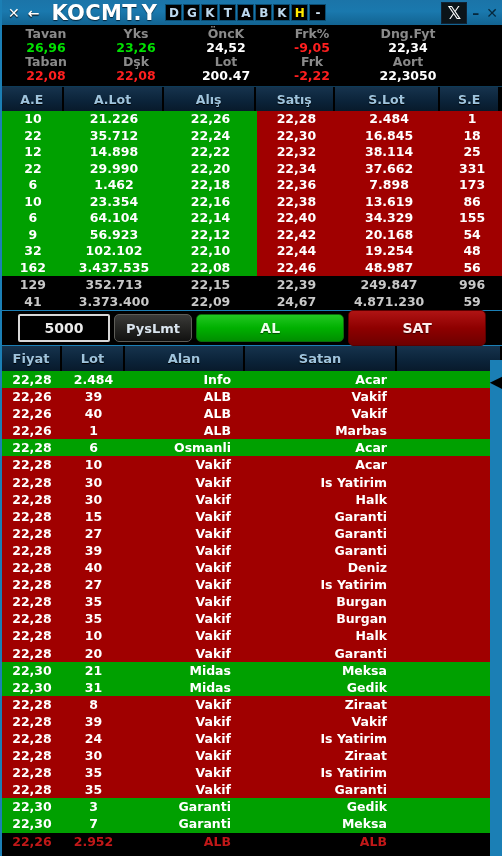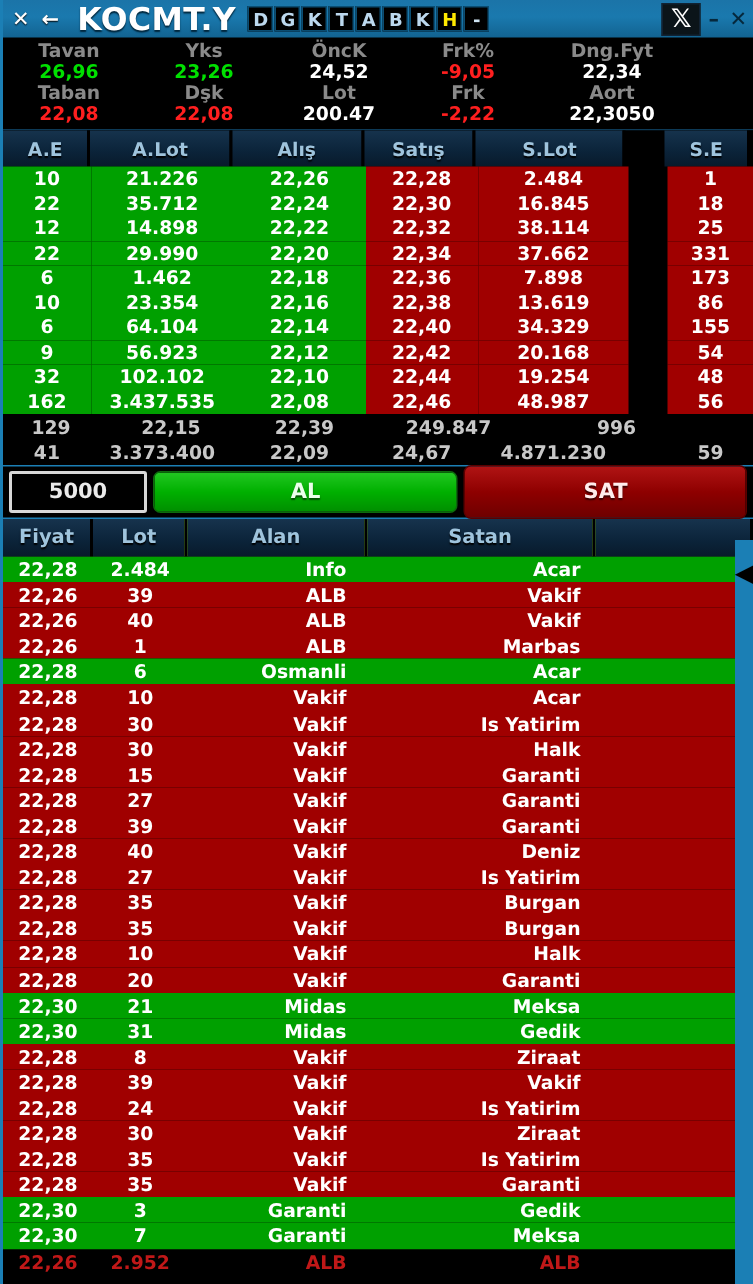--- a/index.html
+++ b/index.html
@@ -83,21 +83,21 @@
     color:#9fc4dd; font-weight:bold; font-size:12.5px;
     display:flex; align-items:center; justify-content:center;
     border-right:2px solid #000;
     text-shadow:0 1px 1px #000;
   }
   .ob-c0 { width:64px;text-align:right; }
   .ob-c1 { width:104px; }
   .ob-c2 { width:96px; }
   .ob-c3 { width:82px; }
   .ob-c4 { width:110px; }
-  .ob-c5 { width:62px;margin-left:26px; }
+  .ob-c5 { width:62px; }
   .ob-c6 { flex:1; }
 
   
   .obrow { display:flex; height:16.5px; }
   .obrow .bid { background:#00a000; }
   .obrow .ask { background:#a00000; }
   .obrow .cell {
     color:#fff; font-weight:bold; font-size:12.5px;
     display:flex; align-items:center; justify-content:center;
     line-height:16.5px;
@@ -105,21 +105,21 @@
   .sumrow { display:flex; height:17px; background:#000; }
   .sumrow .cell {
     color:#c8c8c8; font-weight:bold; font-size:12.5px;
     display:flex; align-items:center; justify-content:center;
   }
   .ob-tail { background:#000; flex:1; }
 
   
   .orderbar {
     display:flex; align-items:center; gap:4px;
-    height:36px; padding:3px 4px;
+    height:36px; padding:3px 16px;
     background:#000;
     border-top:1px solid #1b7fb5;
     border-bottom:1px solid #1b7fb5;
   }
   .qtybox {
     width:92px; height:28px; background:#000;
     border:2px solid #d8d8d8; border-radius:2px;
     color:#eaeaea; font-weight:bold; font-size:14px;
     display:flex; align-items:center; justify-content:center;
   }
@@ -347,39 +347,41 @@
         <div class="cell bid ob-c2">22,08</div>
         <div class="cell ask ob-c3">22,46</div>
         <div class="cell ask ob-c4">48.987</div>
         <div class="cell ask ob-c5">56</div>
         <div class="ob-tail"></div>
       </div>
     </div>
   <div id="ob-summary">
       <div class="sumrow">
         <div class="cell ob-c0">129</div>
+        <div class="cell ob-c1">352.713</div>
         <div class="cell ob-c2">22,15</div>
         <div class="cell ob-c3">22,39</div>
         <div class="cell ob-c4">249.847</div>
         <div class="cell ob-c5">996</div>
         <div class="ob-tail"></div>
       </div>
       <div class="sumrow">
         <div class="cell ob-c0">41</div>
         <div class="cell ob-c1">3.373.400</div>
         <div class="cell ob-c2">22,09</div>
         <div class="cell ob-c3">24,67</div>
         <div class="cell ob-c4">4.871.230</div>
         <div class="cell ob-c5">59</div>
         <div class="ob-tail"></div>
       </div>
     </div>
 
   <div class="orderbar">
     <div class="qtybox">5000</div>
+    <div class="pyslmt">PysLmt</div>
     <div class="btn-al">AL</div>
     <div class="btn-sat">SAT</div>
   </div>
 
   <div class="trhead">
     <div class="hc tr-c0">Fiyat</div>
     <div class="hc tr-c1">Lot</div>
     <div class="hc tr-c2">Alan</div>
     <div class="hc tr-c3">Satan</div>
     <div class="hc tr-c4"></div>

